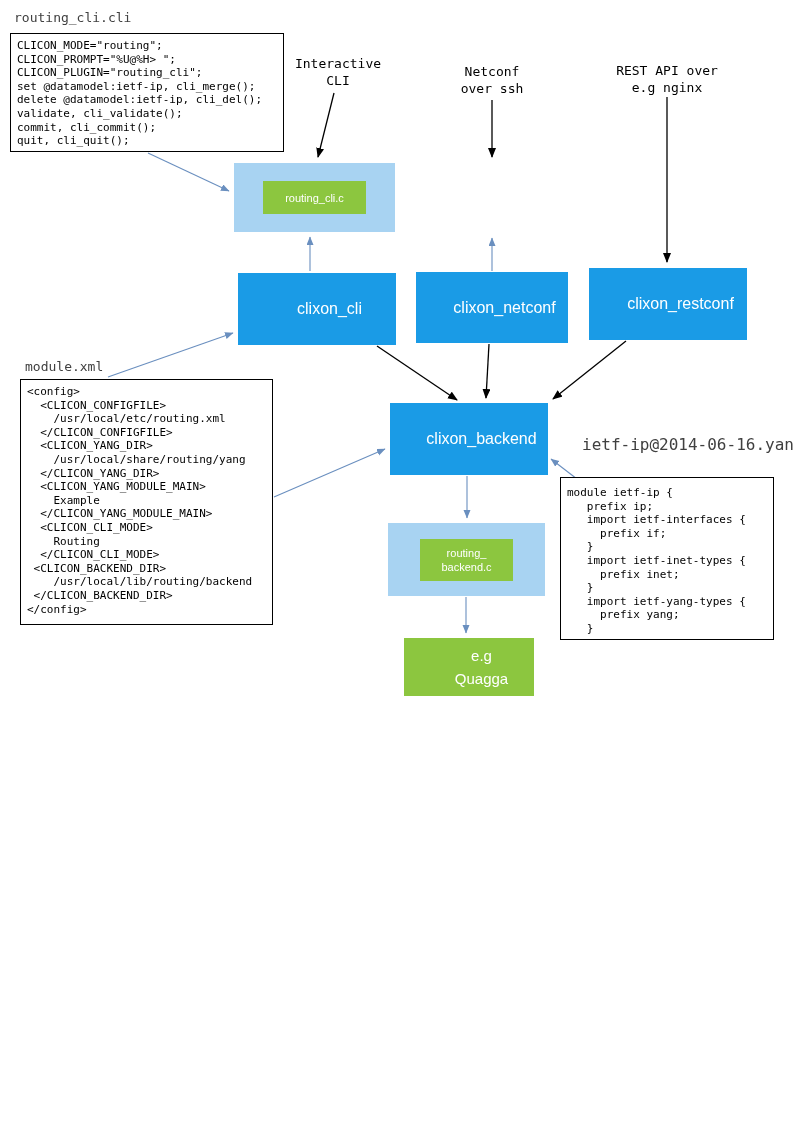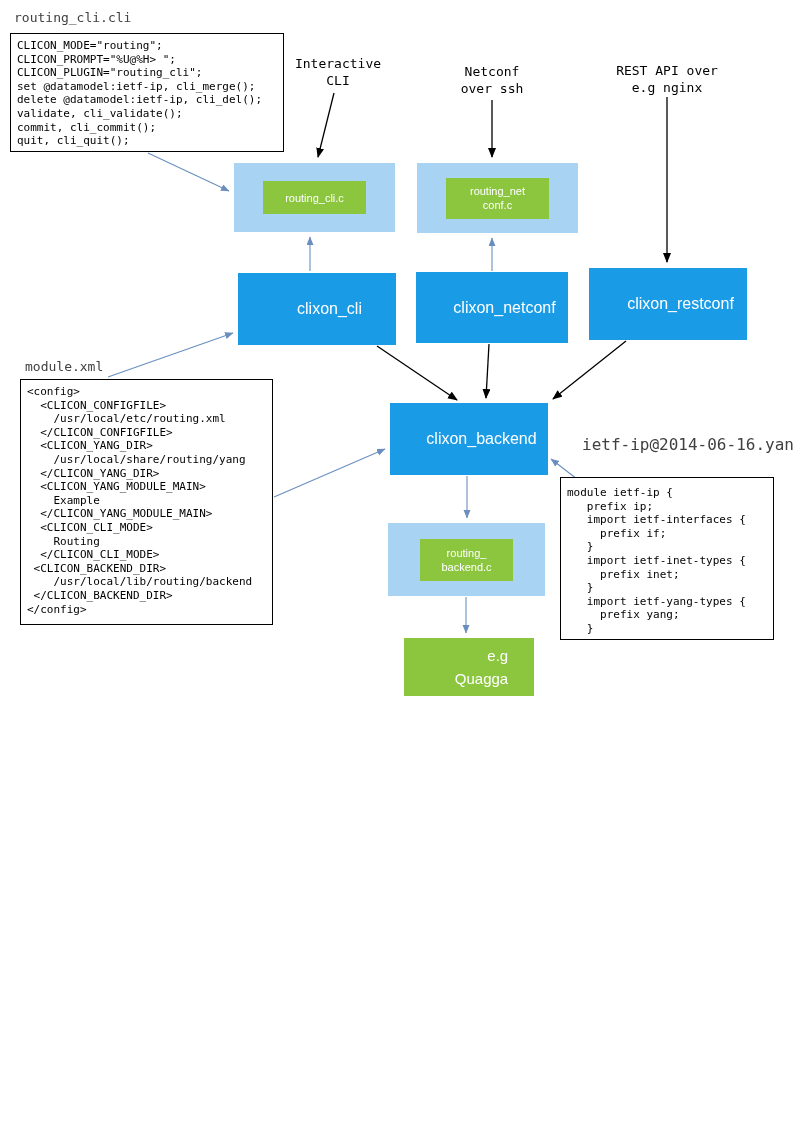--- a/index.html
+++ b/index.html
@@ -12,21 +12,21 @@
   .filelabel{position:absolute;font:13px/16px "DejaVu Sans Mono",monospace;color:#404040;white-space:pre;}
   .filelabel.big{font-size:16px;}
 
   .codebox{position:absolute;margin:0;box-sizing:border-box;border:1px solid #000;background:#fff;
            padding:5px 6px;font:11px/13.6px "DejaVu Sans Mono",monospace;color:#000;white-space:pre;overflow:hidden;}
 
   .note{position:absolute;text-align:center;white-space:pre-line;
         font:13px/17px "DejaVu Sans Mono",monospace;color:#000;}
 
   .node{position:absolute;display:flex;align-items:center;justify-content:center;box-sizing:border-box;
-        background:#1a9be6;color:#fff;font:16px/20px "Liberation Sans",sans-serif;text-align:right;padding-left:25px;}
+        background:#1a9be6;color:#fff;font:16px/20px "Liberation Sans",sans-serif;text-align:center;padding-left:25px;}
   .node.green{background:#8cc63f;font:15px/23px "Liberation Sans",sans-serif;white-space:pre-line;}
 
   .panel{position:absolute;display:flex;align-items:center;justify-content:center;box-sizing:border-box;
          background:#a8d3f2;}
   .chip{display:flex;align-items:center;justify-content:center;background:#8cc63f;color:#fff;
         font:11px/14px "Liberation Sans",sans-serif;text-align:center;white-space:pre-line;}
 </style>
 </head>
 <body>
 
@@ -72,24 +72,20 @@
   <div class="note" style="left:280px;top:55px;width:116px;">Interactive
 CLI</div>
   <div class="note" style="left:429px;top:63px;width:126px;">Netconf
 over ssh</div>
   <div class="note" style="left:594px;top:62px;width:146px;">REST API over
 e.g nginx</div>
 
   <div class="panel" style="left:234px;top:163px;width:161px;height:69px;">
     <div class="chip" style="width:103px;height:33px;">routing_cli.c</div>
   </div>
-  <div class="panel" style="left:417px;top:163px;width:161px;height:70px;">
-    <div class="chip" style="width:103px;height:41px;">routing_net
-conf.c</div>
-  </div>
 
   <div class="node" style="left:238px;top:273px;width:158px;height:72px;">clixon_cli</div>
   <div class="node" style="left:416px;top:272px;width:152px;height:71px;">clixon_netconf</div>
   <div class="node" style="left:589px;top:268px;width:158px;height:72px;">clixon_restconf</div>
 
   <div class="node" style="left:390px;top:403px;width:158px;height:72px;">clixon_backend</div>
 
   <div class="filelabel" style="left:25px;top:359px;">module.xml</div>
   <pre class="codebox" style="left:20px;top:379px;width:253px;height:246px;">&lt;config&gt;
   &lt;CLICON_CONFIGFILE&gt;

